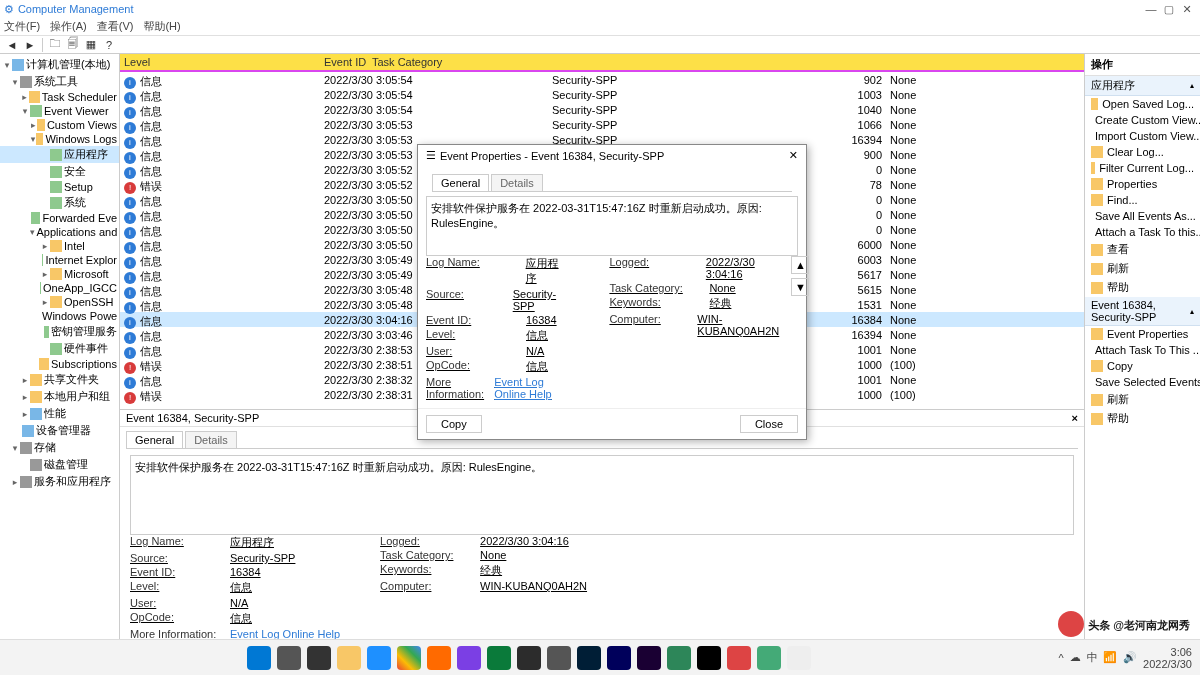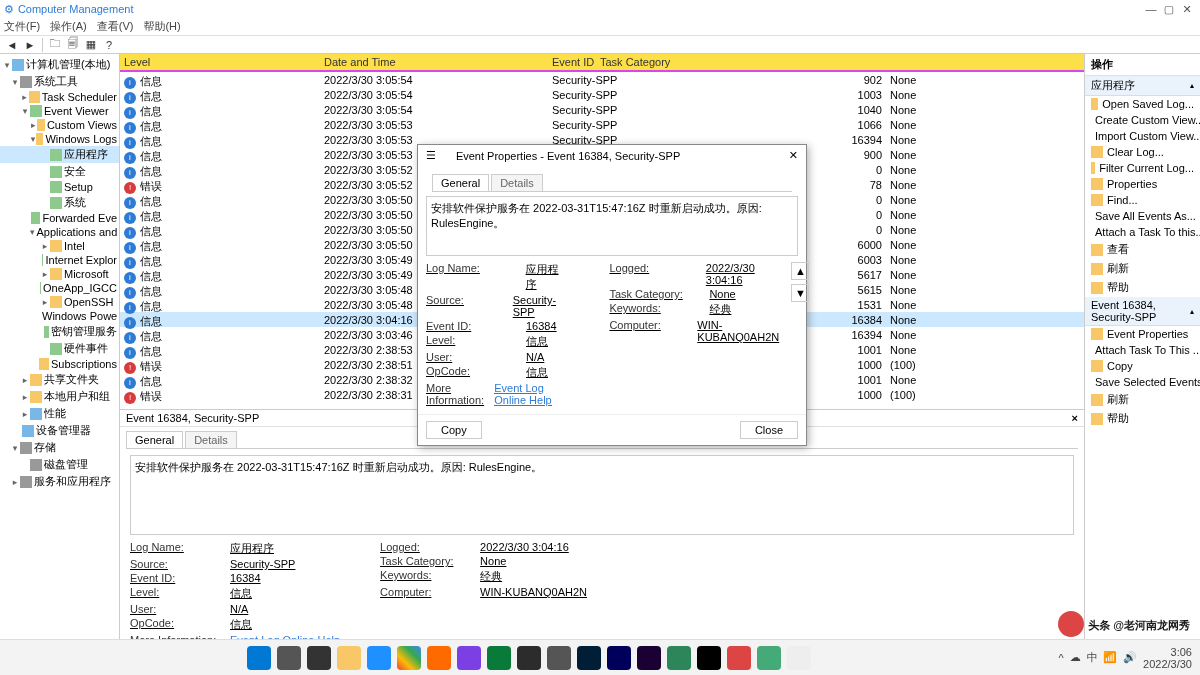--- a/index.html
+++ b/index.html
@@ -30,21 +30,21 @@
 .lvl-icon { width: 12px; height: 12px; border-radius: 50%; display: inline-flex; align-items: center; justify-content: center; color: #fff; font-size: 8px; margin-right: 4px; }
 .lvl-info { background: #2e7bd6; }
 .lvl-error { background: #d83b3b; }
 .detail-pane { height: 230px; border-top: 1px solid #ccc; display: flex; flex-direction: column; }
 .detail-title { padding: 2px 6px; border-bottom: 1px solid #e0e0e0; display: flex; align-items: center; }
 .detail-title .closex { margin-left: auto; font-weight: bold; }
 .tabs { display: flex; border-bottom: 1px solid #ccc; margin: 4px 6px 0; }
 .tab { padding: 2px 8px; border: 1px solid #ccc; border-bottom: none; margin-right: 2px; background: #fff; }
 .tab.inactive { background: #f4f4f4; color: #666; }
 .detail-body { padding: 6px 10px; flex: 1; display: flex; flex-direction: column; }
-.msgbox { border: 1px solid #ccc; padding: 4px; height: 80px; margin-bottom: 6px; }
+.msgbox { border: 1px solid #ccc; padding: 4px; height: 80px; }
 .fields { display: flex; gap: 40px; }
 .fieldcol { display: flex; flex-direction: column; gap: 2px; }
 .frow { display: flex; text-decoration: underline; }
 .flabel { width: 100px; color: #333; }
 .link { color: #2e7bd6; text-decoration: underline; cursor: pointer; }
 .actions { width: 115px; background: #fff; display: flex; flex-direction: column; }
 .actions-hdr { padding: 3px 6px; background: #fff; border-bottom: 1px solid #e0e0e0; font-weight: bold; }
 .action-group { background: #eaf3fc; padding: 2px 6px; border-bottom: 1px solid #d0e0f0; display: flex; align-items: center; }
 .action-group .chev { margin-left: auto; font-size: 8px; }
 .action-item { padding: 2px 6px; display: flex; align-items: center; gap: 4px; cursor: pointer; white-space: nowrap; overflow: hidden; }
@@ -239,21 +239,20 @@
     <div class="tree-node" style="padding-left:10px">
         <span class="tree-toggle">▸</span>
         <span class="tree-icon ico-gear"></span>
         <span>服务和应用程序</span>
       </div>
   </div>
 
   <div class="center">
     <div class="grid-header">
       <div class="col-level">Level</div>
-      <div class="col-date">Date and Time</div>
       <div class="col-id">Event ID</div>
       <div class="col-task">Task Category</div>
     </div>
     <div class="grid-body" id="grid-body">
         <div class="grid-row">
           <div class="col-level"><span class="lvl-icon lvl-info">i</span>信息</div>
           <div class="col-date">2022/3/30 3:05:54</div>
           <div class="col-source">Security-SPP</div>
           <div class="col-id">902</div>
           <div class="col-task">None</div>
@@ -557,21 +556,21 @@
           <span class="aicon ico-folder"></span>
           <span>帮助</span>
         </div>
       </div>
   </div>
 </div>
 
 <div class="dialog">
   <div class="dialog-title">
     <span>☰</span>
-    <span style="margin-left:20px">Event Properties - Event 16384, Security-SPP</span>
+    <span style="margin-left:4px">Event Properties - Event 16384, Security-SPP</span>
     <span class="dx">✕</span>
   </div>
   <div class="dialog-body">
     <div class="tabs">
       <div class="tab">General</div>
       <div class="tab inactive">Details</div>
     </div>
     <div style="display:flex;gap:4px;margin-top:4px">
       <div class="msgbox" style="flex:1">安排软件保护服务在 2022-03-31T15:47:16Z 时重新启动成功。原因: RulesEngine。</div>
     </div>

